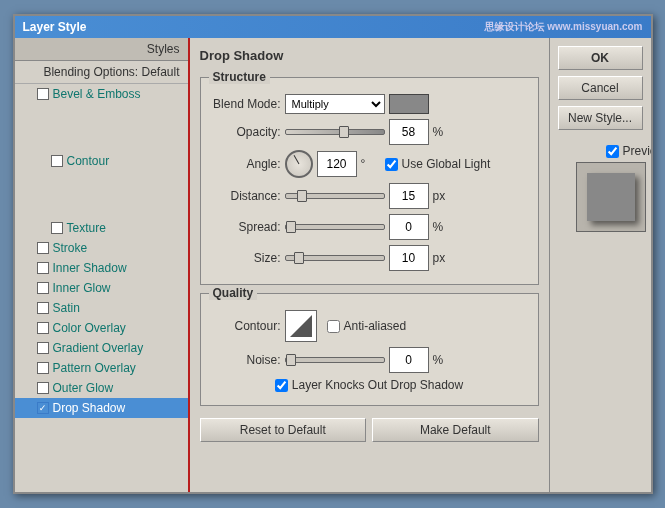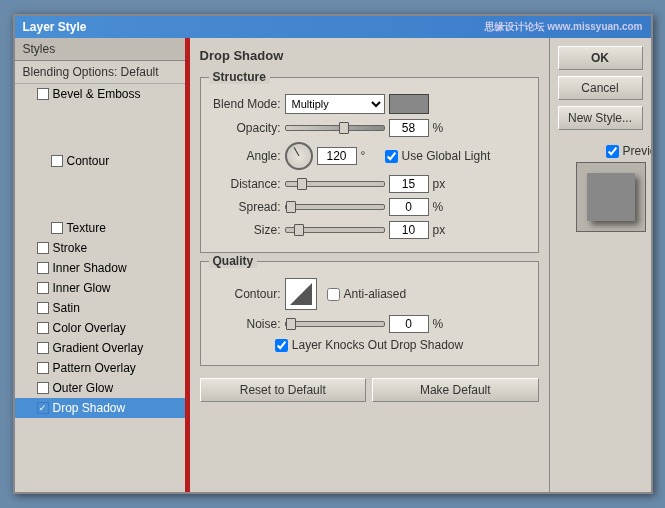--- a/index.html
+++ b/index.html
@@ -39,41 +39,42 @@
     }
     .dialog-body {
       display: flex;
       flex: 1;
       overflow: hidden;
     }
     
     .left-panel {
       width: 175px;
       background: #d4d0c8;
-      border-right: 5px solid #b91c1c;
+      border-right: 2px solid #b91c1c;
       display: flex;
       flex-direction: column;
+      text-align: right;
     }
     .styles-header {
       background: #c0bcb4;
       border-bottom: 1px solid #888;
       padding: 4px 8px;
       font-size: 12px;
       color: #333;
     }
     .blending-options {
       padding: 4px 8px;
       font-size: 12px;
       color: #333;
       border-bottom: 1px solid #aaa;
     }
     .layer-item {
       padding: 3px 8px;
       font-size: 12px;
-      color: #000000;
+      color: #0f766e;
       cursor: pointer;
       display: flex;
       align-items: center;
       gap: 4px;
     }
     .layer-item.selected {
       background: #4a8ed4;
       color: white;
     }
     .layer-item.indent {
@@ -168,21 +169,21 @@
       height: 12px;
       background: #d4d0c8;
       border: 1px solid #555;
       border-radius: 1px;
       position: absolute;
       top: -4px;
       cursor: pointer;
     }
     .number-input {
       width: 40px;
-      height: 18px;
+      height: 26px;
       border: 1px solid #666;
       background: white;
       text-align: center;
       font-size: 12px;
     }
     .unit-label {
       color: #333;
       font-size: 12px;
       min-width: 20px;
     }

